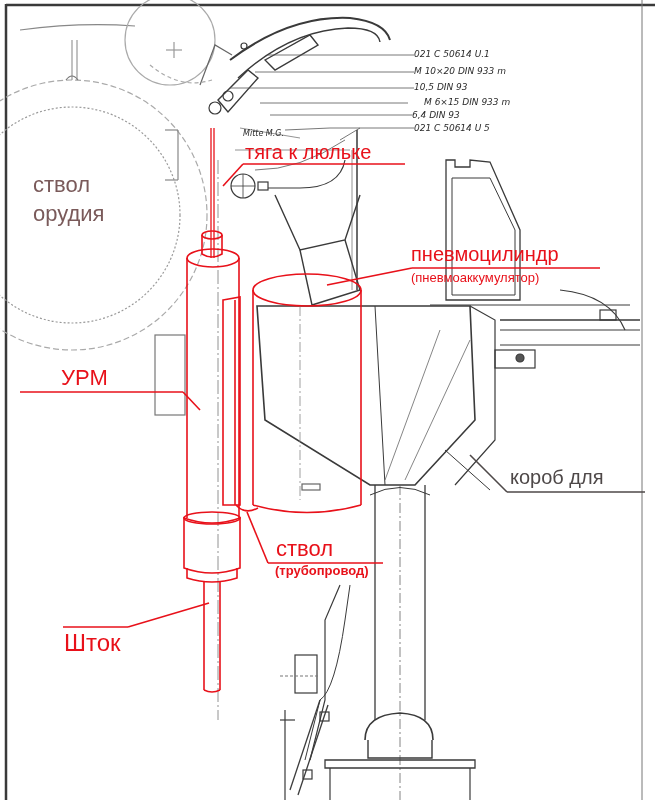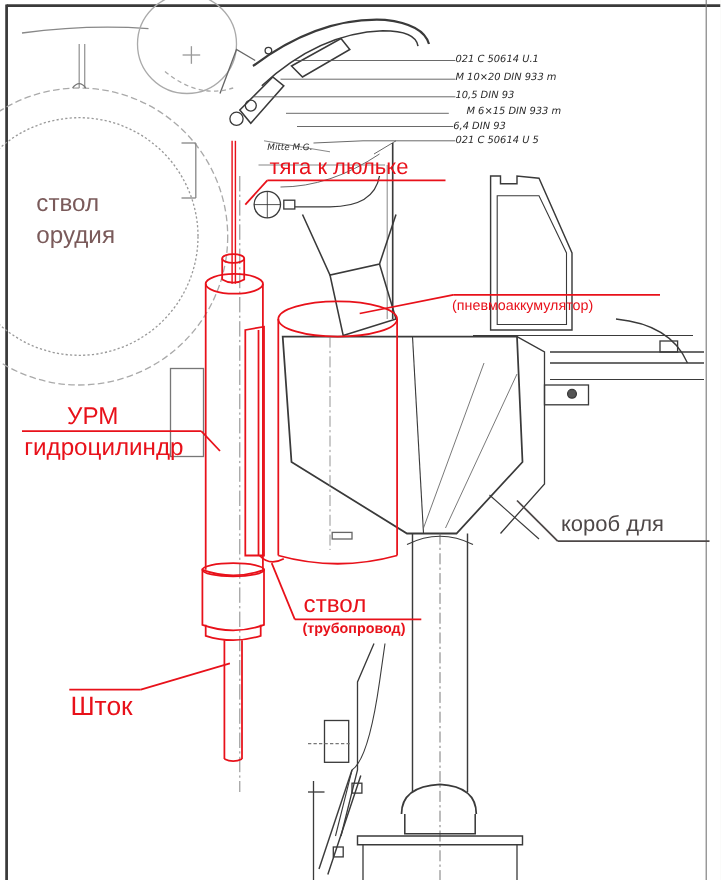--- a/index.html
+++ b/index.html
@@ -180,24 +180,24 @@
   <div class="part" style="left:412px; top:98px;margin-left:12px;">M 6×15  DIN 933 m</div>
   <div class="part" style="left:412px; top:111px;">6,4  DIN 93</div>
   <div class="part" style="left:414px; top:124px;">021 C 50614 U 5</div>
   <div class="part" style="left:243px; top:130px; font-size:8px;">Mitte M.G.</div>
 
   <div class="lbl brown" style="left:33px; top:174px; font-size:22px;">ствол</div>
   <div class="lbl brown" style="left:33px; top:203px; font-size:22px;">орудия</div>
 
   <div class="lbl red" style="left:245px; top:142px; font-size:20px;">тяга к люльке</div>
 
+  <div class="lbl red" style="left:411px; top:244px; font-size:20px;">пневмоцилиндр</div>
   <div class="lbl red" style="left:411px; top:271px; font-size:13px;">(пневмоаккумулятор)</div>
 
   <div class="lbl red" style="left:61px; top:367px; font-size:22px;">УРМ</div>
-  <div class="lbl red" style="left:22px; top:396px; font-size:22px;">гидроцилиндр</div>
 
   <div class="lbl red" style="left:276px; top:538px; font-size:22px;">ствол</div>
   <div class="lbl red" style="left:275px; top:564px; font-size:13px;font-weight:bold;">(трубопровод)</div>
 
   <div class="lbl red" style="left:64px; top:603px; font-size:24px;margin-top:28px;">Шток</div>
 
   <div class="lbl dark" style="left:510px; top:467px; font-size:20px;">короб для</div>
 </div>
 
 </body></html>

